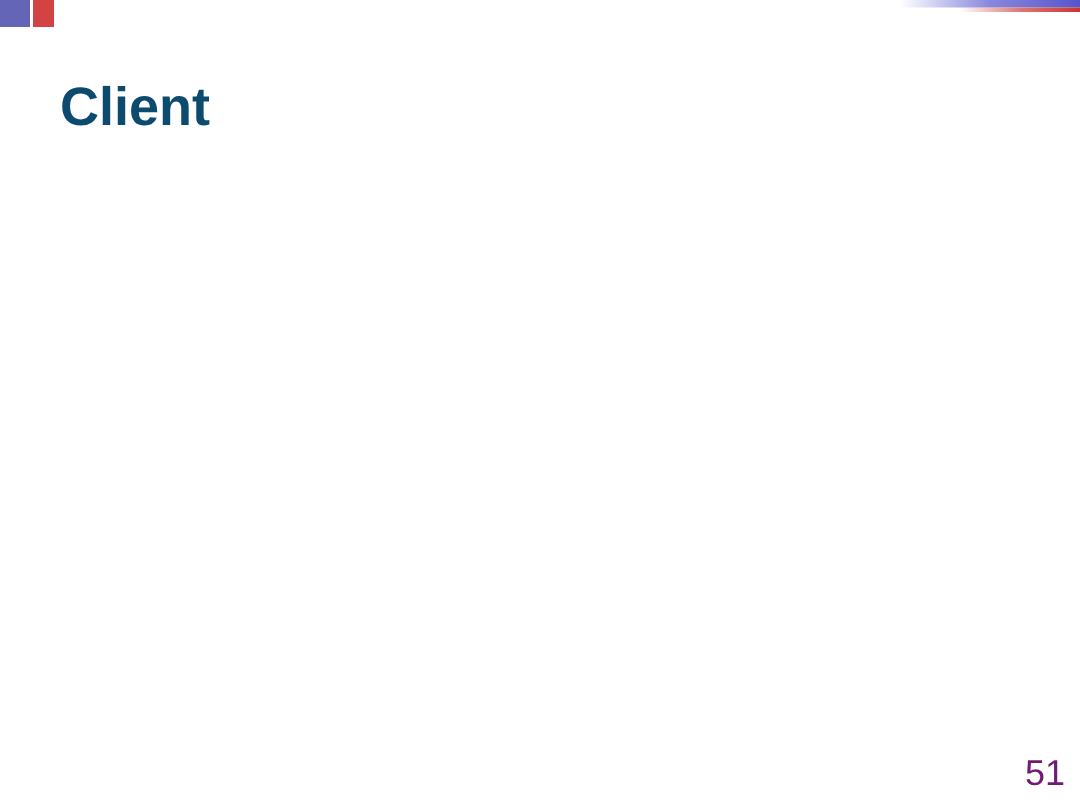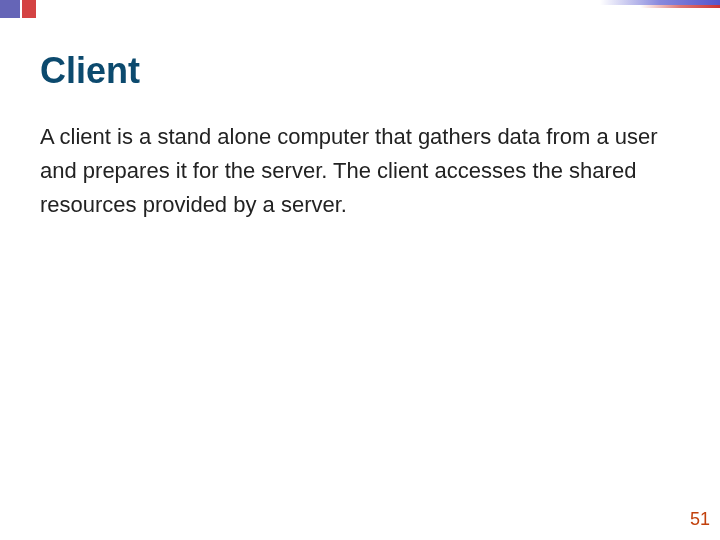--- a/index.html
+++ b/index.html
@@ -93,36 +93,35 @@
       font-size: 22px;
       color: #222222;
       line-height: 1.55;
       max-width: 640px;
     }
 
     .slide-number {
       position: absolute;
       bottom: 10px;
       right: 10px;
-      font-size: 18px;
-      color: #c2410c;
+      font-size: 24px;
+      color: #701a75;
     }
   </style>
 </head>
 <body>
 
 <div class="corner-accent-tl">
   <div class="block1"></div>
   <div class="block2"></div>
 </div>
 
 <div class="corner-accent-tr">
   <div class="bar1"></div>
   <div class="bar2"></div>
 </div>
 
 <div class="slide-content">
   <h1 class="slide-title">Client</h1>
 
-  <p class="slide-body">A client is a stand alone computer that gathers data from a user and prepares it for the server. The client accesses the shared resources provided by a server.</p>
 </div>
 
 <div class="slide-number">51</div>
 
 </body></html>

